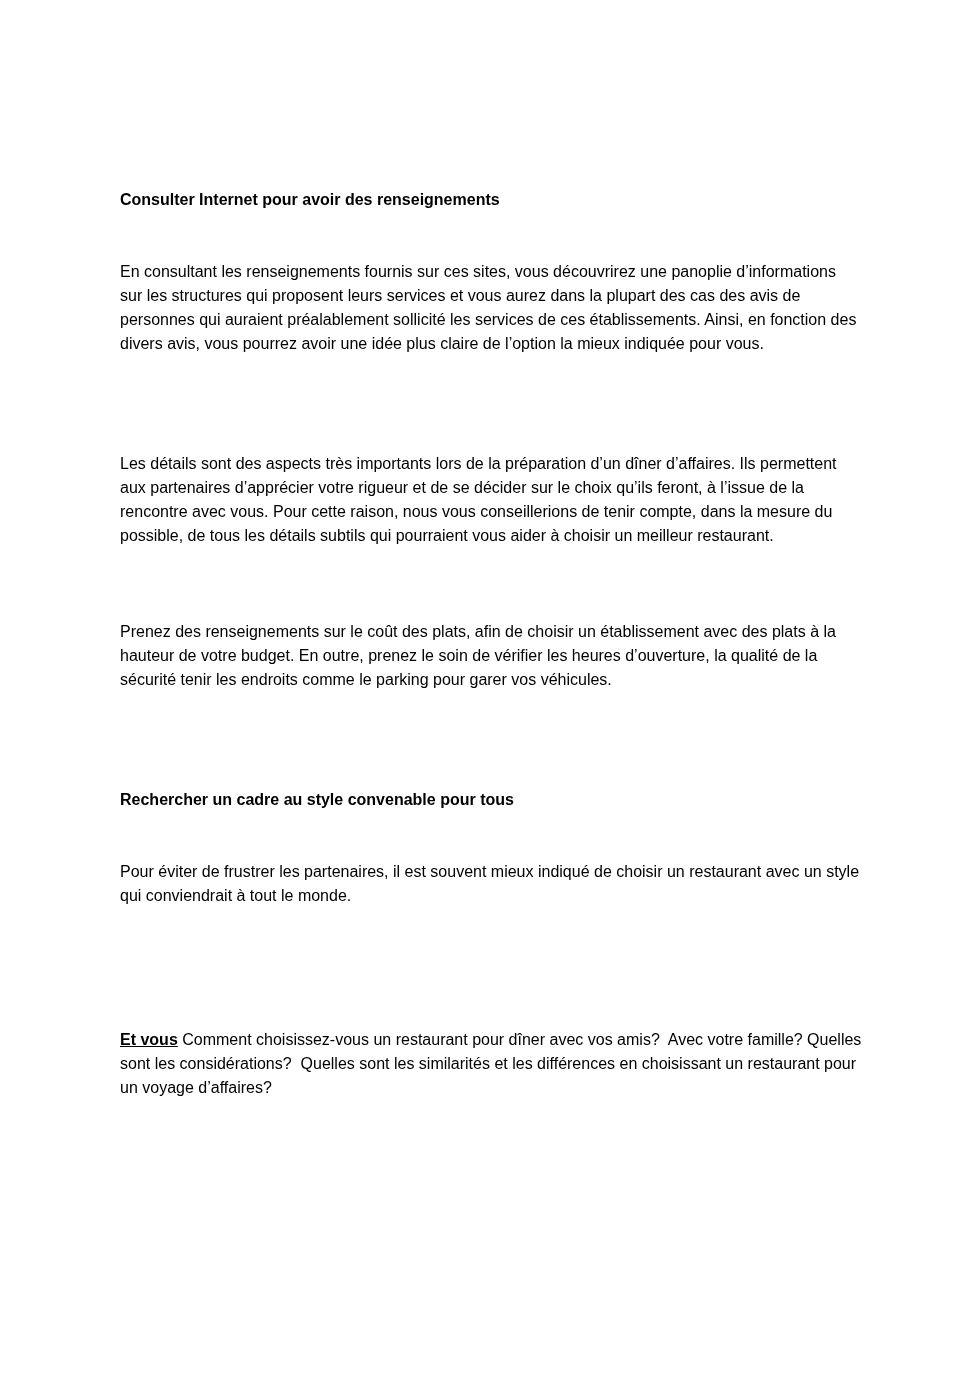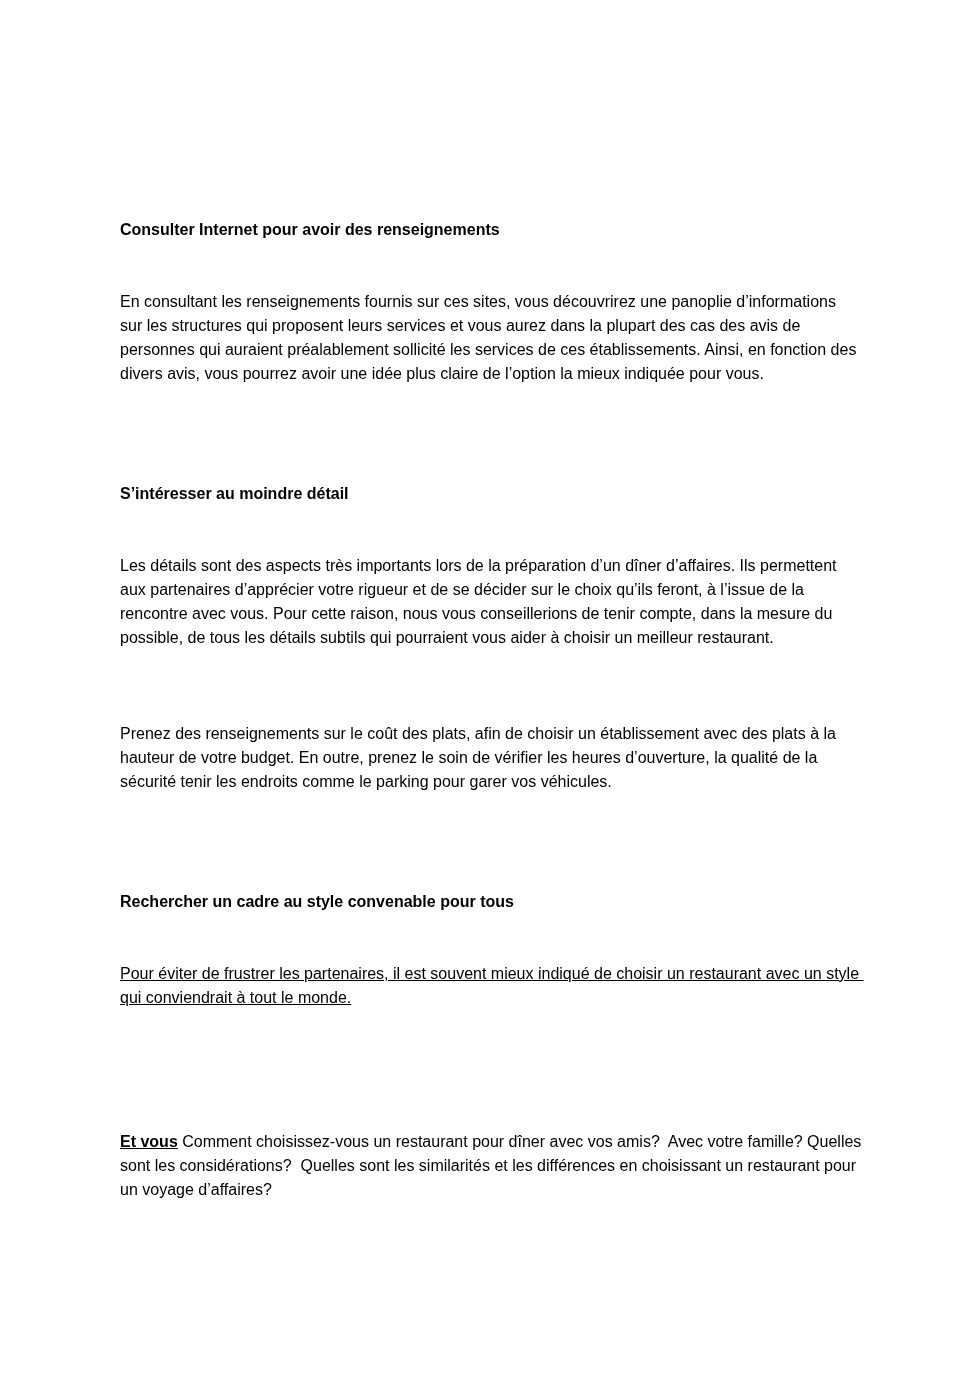--- a/index.html
+++ b/index.html
@@ -11,57 +11,54 @@
     height: 1382px;
     font-family: "Liberation Sans", "DejaVu Sans", sans-serif;
     color: #000000;
   }
   .page {
     width: 978px;
     height: 1182px;
     background: #ffffff;
     padding: 116px 116px 8px 120px;
     overflow: hidden;
-    margin-top: 30px;
   }
   .textblock {
     width: 742px;
     font-size: 16px;
     line-height: 24px;
     white-space: pre-wrap;
   }
   .heading {
     font-weight: bold;
     margin: 0;
   }
   .para {
     margin: 0 0 24px 0;
   }
   .para.big-gap-after {
     margin-bottom: 48px;
-    text-decoration: underline;
   }
   .para.last {
     margin-bottom: 0;
   }
   .lead-bold {
     font-weight: bold;
     text-decoration: underline;
   }
 </style>
 </head>
 <body>
 
 <div class="page">
   <div class="textblock">
 
     <div class="heading">Consulter Internet pour avoir des renseignements</div>
     <div class="para">En consultant les renseignements fournis sur ces sites, vous découvrirez une panoplie d’informations sur les structures qui proposent leurs services et vous aurez dans la plupart des cas des avis de personnes qui auraient préalablement sollicité les services de ces établissements. Ainsi, en fonction des divers avis, vous pourrez avoir une idée plus claire de l’option la mieux indiquée pour vous.</div>
 
-    <div class="heading">S’intéresser au moindre détail</div>
     <div class="para">Les détails sont des aspects très importants lors de la préparation d’un dîner d’affaires. Ils permettent aux partenaires d’apprécier votre rigueur et de se décider sur le choix qu’ils feront, à l’issue de la rencontre avec vous. Pour cette raison, nous vous conseillerions de tenir compte, dans la mesure du possible, de tous les détails subtils qui pourraient vous aider à choisir un meilleur restaurant.</div>
     <div class="para">Prenez des renseignements sur le coût des plats, afin de choisir un établissement avec des plats à la hauteur de votre budget. En outre, prenez le soin de vérifier les heures d’ouverture, la qualité de la sécurité tenir les endroits comme le parking pour garer vos véhicules.</div>
 
     <div class="heading">Rechercher un cadre au style convenable pour tous</div>
     <div class="para big-gap-after">Pour éviter de frustrer les partenaires, il est souvent mieux indiqué de choisir un restaurant avec un style qui conviendrait à tout le monde.</div>
 
     <div class="para last"><span class="lead-bold">Et vous</span><span> Comment choisissez-vous un restaurant pour dîner avec vos amis?  Avec votre famille? Quelles sont les considérations?  Quelles sont les similarités et les différences en choisissant un restaurant pour un voyage d’affaires?</span></div>
 
   </div>
 </div>

